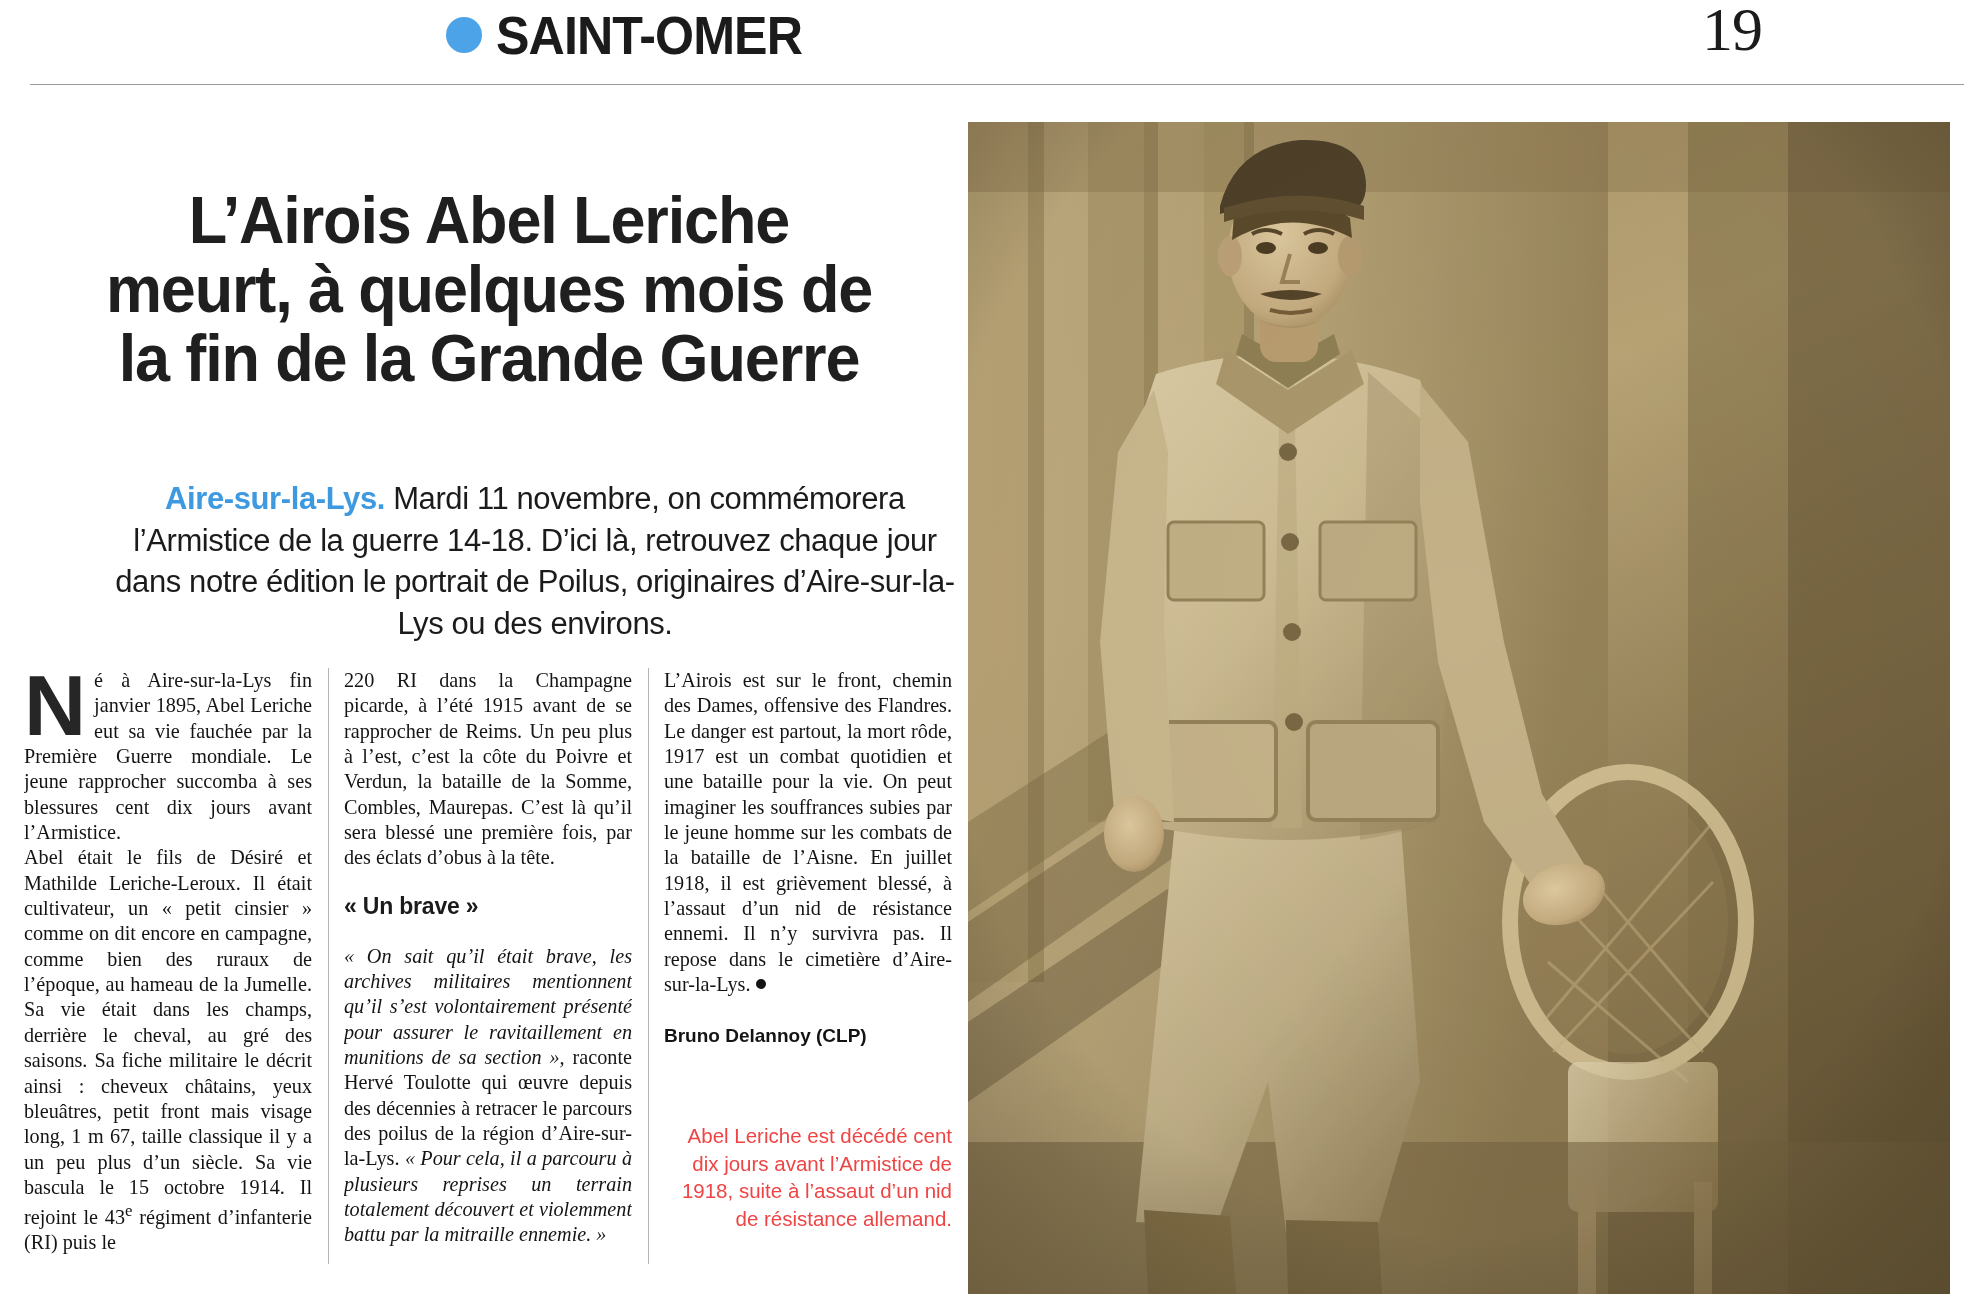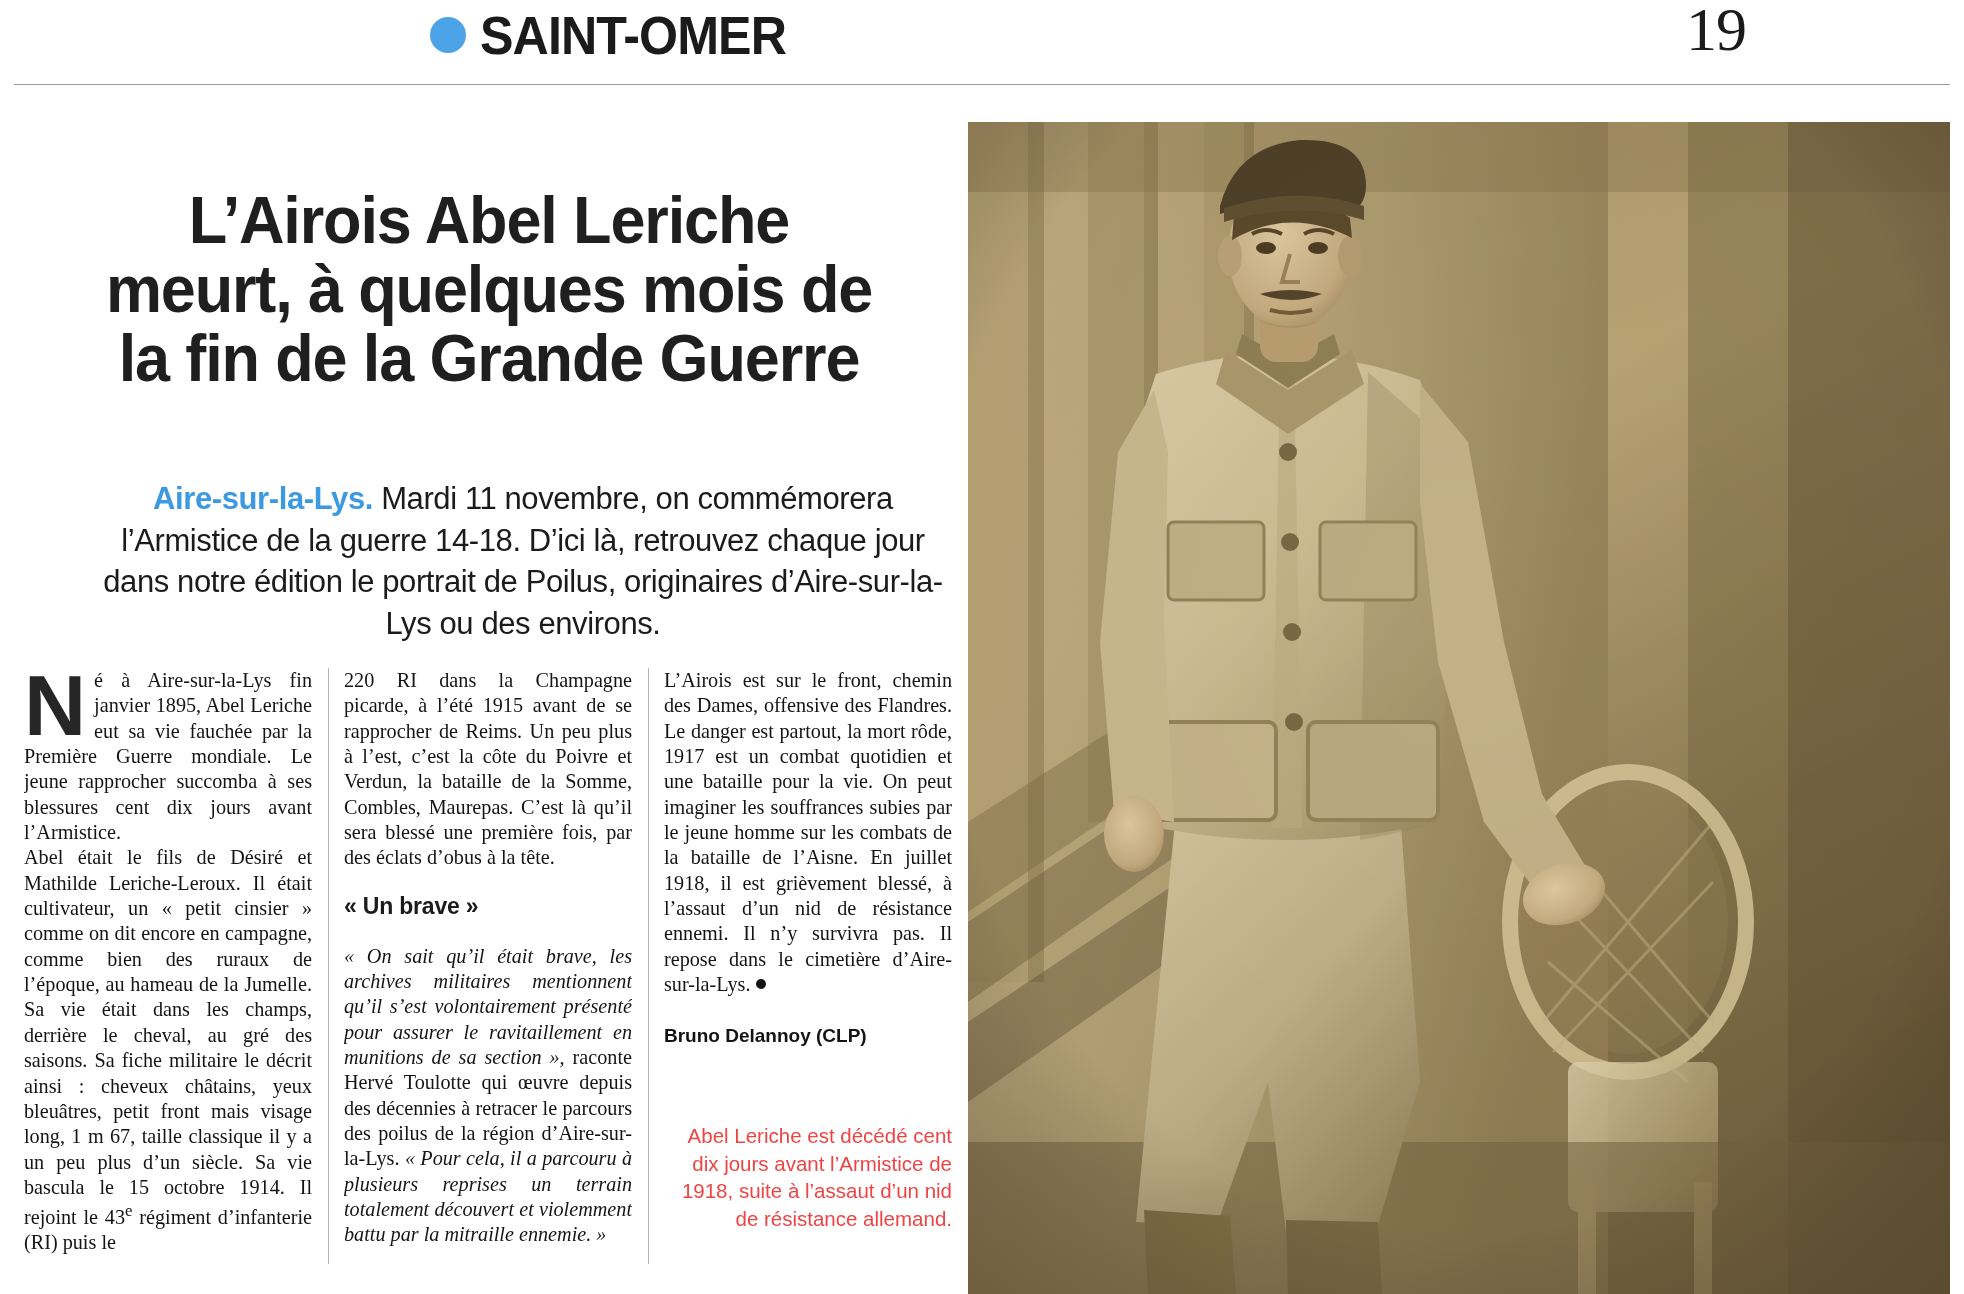--- a/index.html
+++ b/index.html
@@ -19,21 +19,21 @@
     position: relative;
     width: 1964px;
     height: 1294px;
     background: #ffffff;
     box-sizing: border-box;
   }
 
   
   .masthead {
     position: absolute;
-    left: 0; top: 0;
+    left: 16px; top: 0;
     width: 1760px;
     height: 86px;
   }
   .masthead-center {
     position: absolute;
     left: 0; top: 8px;
     width: 1240px;
     text-align: right;
     display: flex;
     align-items: center;
@@ -112,21 +112,21 @@
     line-height: 1.03;
     letter-spacing: -1.2px;
     color: #1f1f1f;
     transform: scaleX(0.94);
     transform-origin: center top;
   }
 
   
   .standfirst {
     position: absolute;
-    left: 88px; top: 478px;
+    left: 100px; top: 478px;
     width: 870px;
     text-align: center;
     font-family: "Liberation Sans", sans-serif;
     font-size: 31px;
     line-height: 1.34;
     color: #1b1b1b;
     letter-spacing: -0.4px;
   }
   .standfirst .loc {
     color: #3d9ae0;

